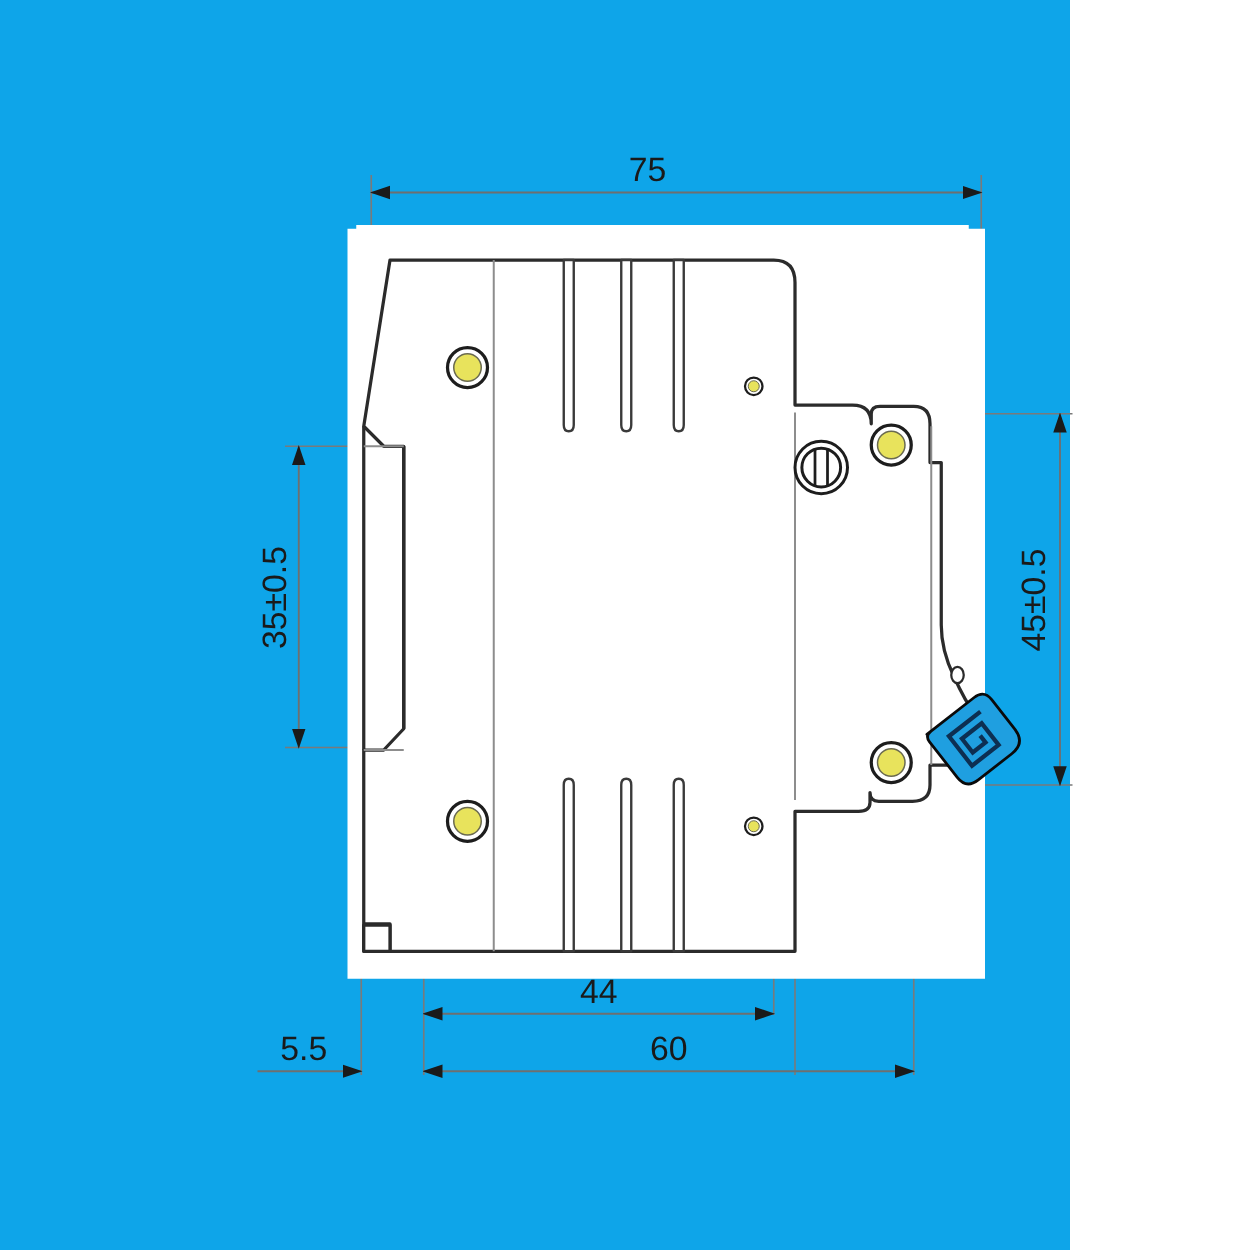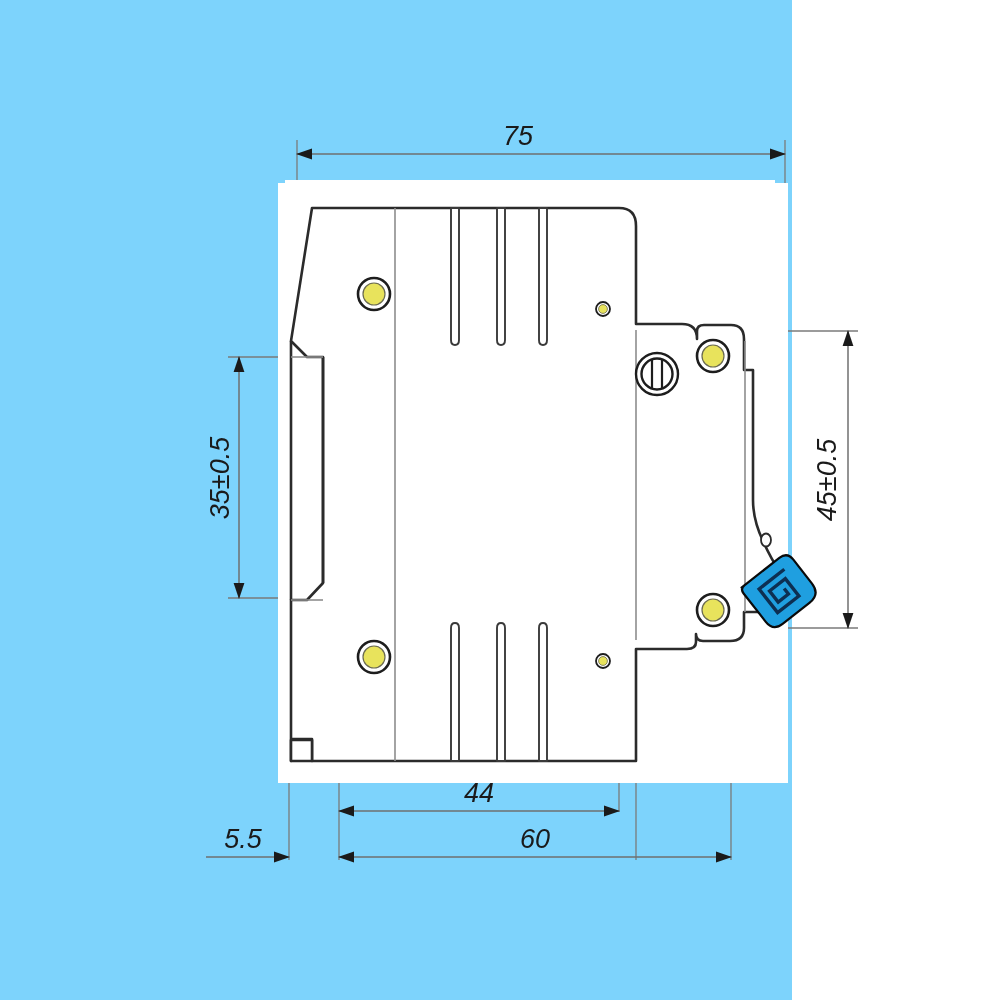--- a/index.html
+++ b/index.html
@@ -9,24 +9,23 @@
     background: #ffffff;
   }
   body {
     width: 1000px;
     height: 1000px;
     font-family: "Liberation Sans", sans-serif;
     overflow: hidden;
   }
   .drawing-root {
     position: relative;
-    width: 792px;
+    width: 856px;
     height: 1000px;
-    background: #7dd3fc;
-    font-style: italic;
+    background: #0ea5e9;
   }
   svg.drawing-canvas {
     position: absolute;
     top: 0;
     left: 0;
     width: 1000px;
     height: 1000px;
     display: block;
   }
   .dim-text {

